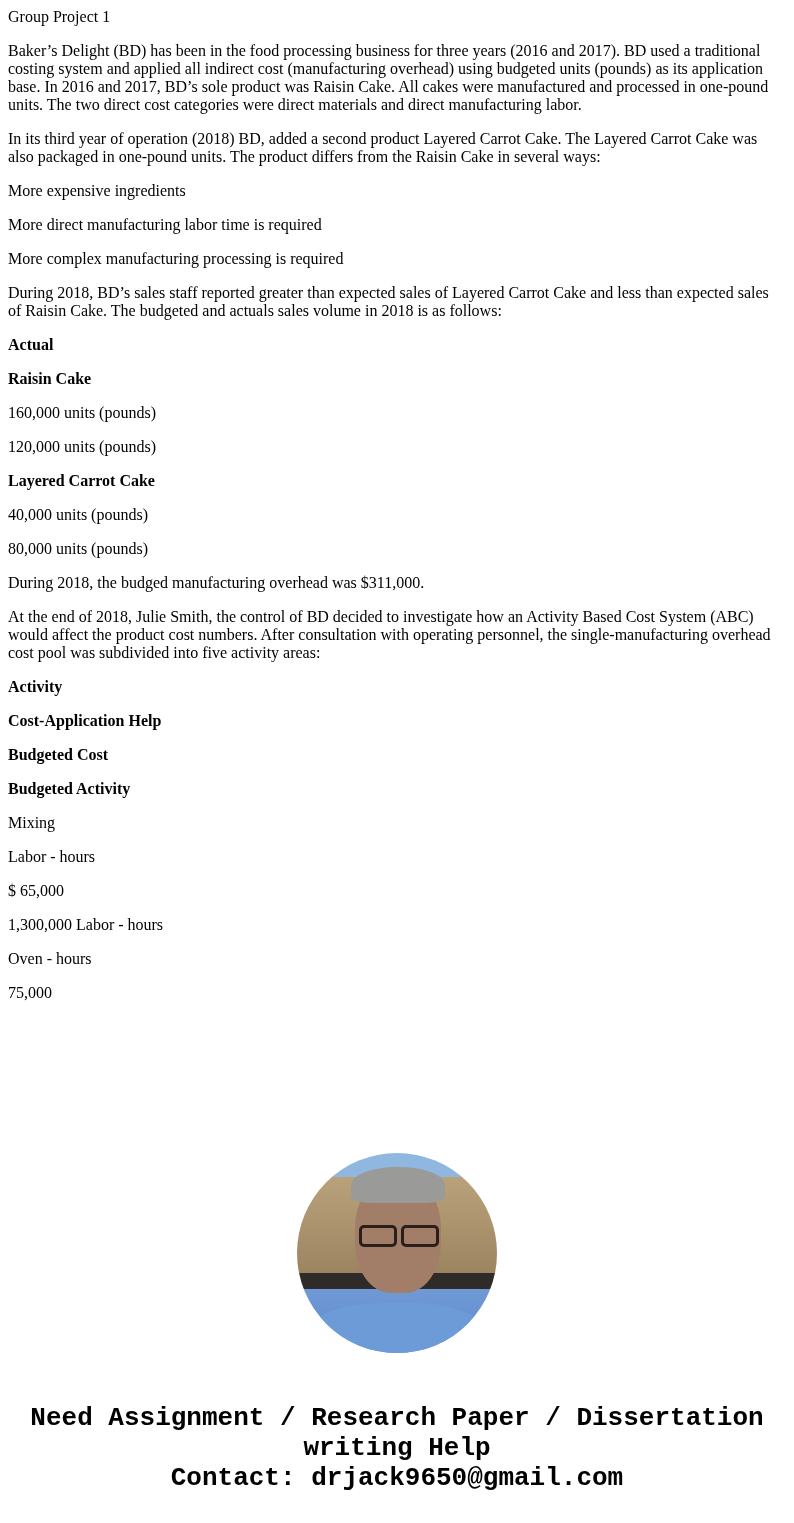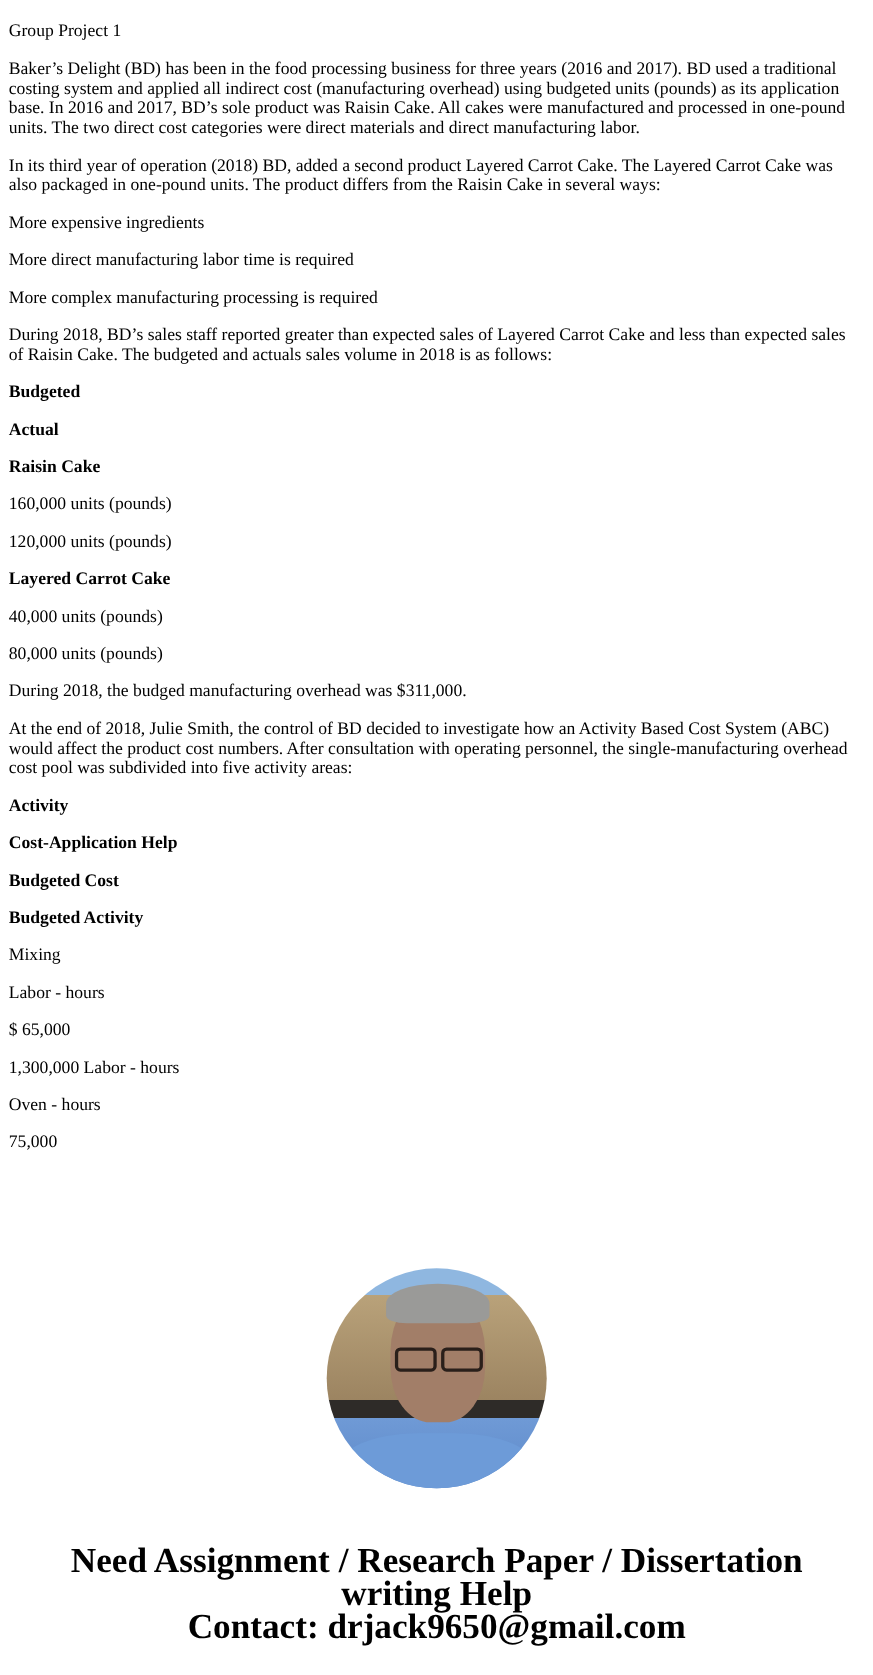--- a/index.html
+++ b/index.html
@@ -2,21 +2,21 @@
 <html><head>
 <meta charset="utf-8">
 <style>
   html, body { margin: 0; padding: 0; background: #ffffff; }
   body {
     width: 794px; height: 1523px; position: relative; overflow: hidden;
     font-family: "Liberation Serif", serif; font-size: 16px; color: #000;
     line-height: 18px;
   }
   .content { position: absolute; left: 8px; top: 8px; width: 778px; }
-  .content p { margin: 12px 0 16px 0; }
+  .content p { margin: 0 0 16px 0; }
   .content p.bold { font-weight: bold; }
   .avatar {
     position: absolute; left: 297px; top: 1153px; width: 200px; height: 200px;
     border-radius: 50%; overflow: hidden;
     background: linear-gradient(#8fb7e0 0%, #8fb7e0 12%, #b9a27a 12%, #9c8461 60%, #2e2b28 60%, #2e2b28 68%, #6f9ad6 68%, #5d89c8 100%);
   }
   .avatar .face {
     position: absolute; left: 58px; top: 22px; width: 86px; height: 118px;
     border-radius: 45% 45% 42% 42%; background: #a27e68;
   }
@@ -29,38 +29,37 @@
     border: 3px solid #2a1f1a; border-radius: 5px;
   }
   .avatar .glasses-l { left: 62px; }
   .avatar .glasses-r { left: 104px; }
   .avatar .shirt {
     position: absolute; left: 10px; top: 150px; width: 180px; height: 80px;
     background: #6d9bd8; border-radius: 40% 40% 0 0;
   }
   .promo {
     position: absolute; left: 0; top: 1403px; width: 794px; text-align: center;
-    font-family: Liberation Serif, serif; font-weight: bold; font-size: 32px;
+    font-family: Liberation Mono, monospace; font-weight: bold; font-size: 26px;
     line-height: 30px; color: #000;
   }
   .promo div { margin: 0; }
 </style>
 </head>
 <body>
 
 <div class="content">
   <p>Group Project 1</p>
   <p>Baker’s Delight (BD) has been in the food processing business for three years (2016 and 2017). BD used a traditional costing system and applied all indirect cost (manufacturing overhead) using budgeted units (pounds) as its application base. In 2016 and 2017, BD’s sole product was Raisin Cake. All cakes were manufactured and processed in one-pound units. The two direct cost categories were direct materials and direct manufacturing labor.</p>
   <p>In its third year of operation (2018) BD, added a second product Layered Carrot Cake. The Layered Carrot Cake was also packaged in one-pound units. The product differs from the Raisin Cake in several ways:</p>
   <p>More expensive ingredients</p>
   <p>More direct manufacturing labor time is required</p>
   <p>More complex manufacturing processing is required</p>
   <p>During 2018, BD’s sales staff reported greater than expected sales of Layered Carrot Cake and less than expected sales of Raisin Cake. The budgeted and actuals sales volume in 2018 is as follows:</p>
 
-  <p class="bold">Budgeted</p>
   <p class="bold">Actual</p>
   <p class="bold">Raisin Cake</p>
   <p>160,000 units (pounds)</p>
   <p>120,000 units (pounds)</p>
   <p class="bold">Layered Carrot Cake</p>
   <p>40,000 units (pounds)</p>
   <p>80,000 units (pounds)</p>
 
   <p>During 2018, the budged manufacturing overhead was $311,000.</p>
   <p>At the end of 2018, Julie Smith, the control of BD decided to investigate how an Activity Based Cost System (ABC) would affect the product cost numbers. After consultation with operating personnel, the single-manufacturing overhead cost pool was subdivided into five activity areas:</p>

